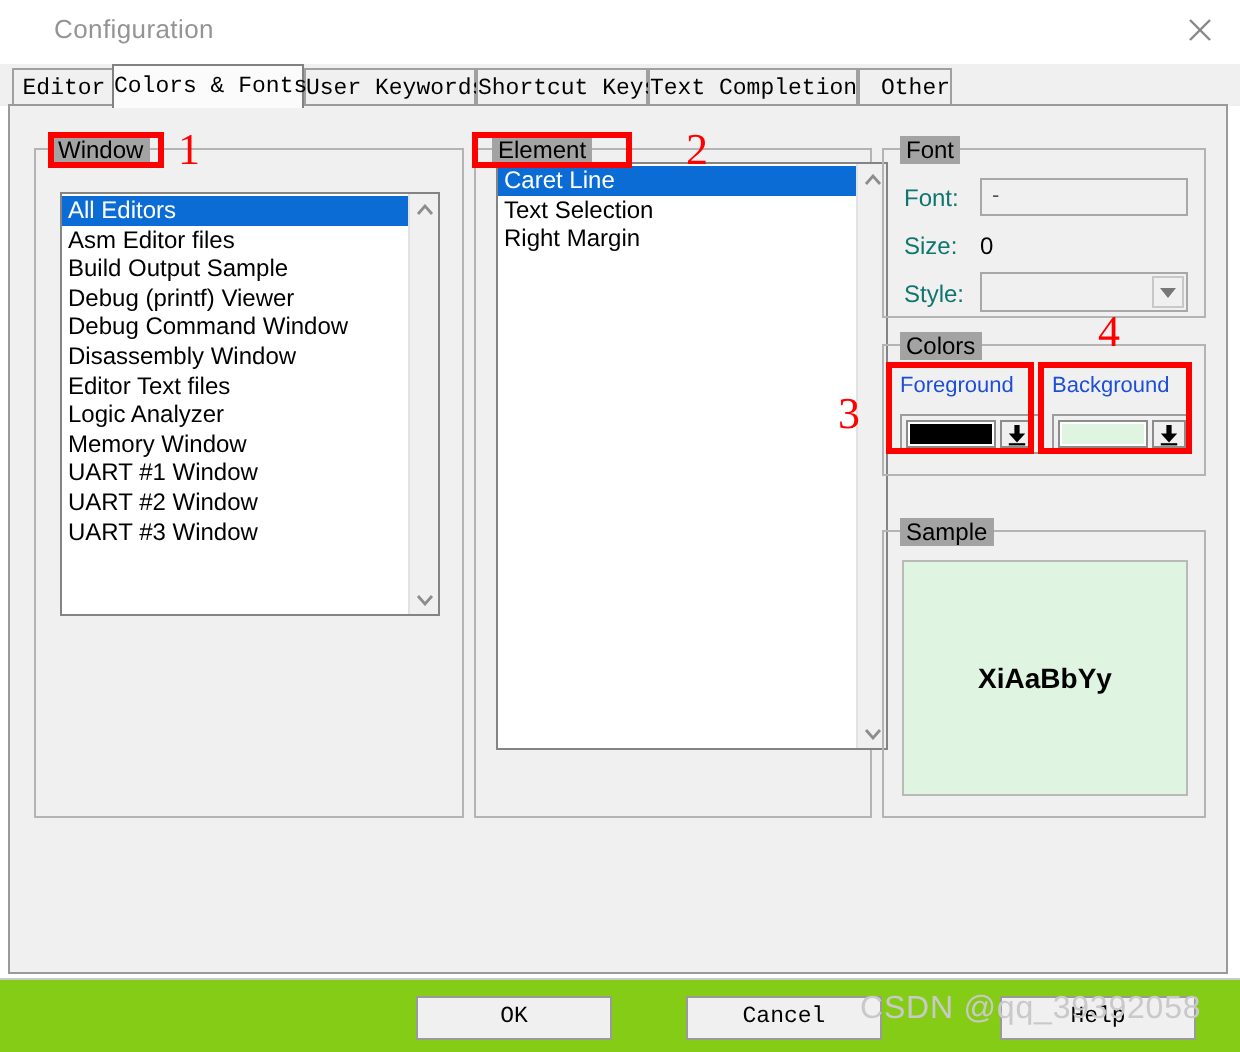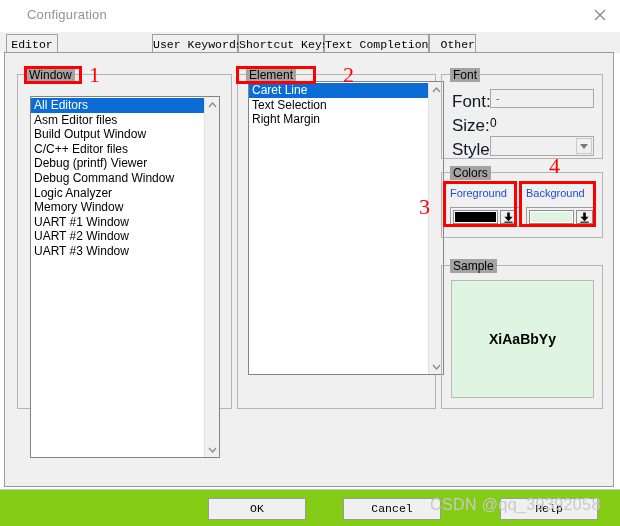--- a/index.html
+++ b/index.html
@@ -137,22 +137,22 @@
     display: flex; align-items: center; justify-content: center;
     cursor: default;
   }
   .sb-arrow.up { top: 0; }
   .sb-arrow.down { bottom: 0; }
   .sb-arrow svg { display: block; }
 
   
   .row-label {
     position: absolute;
-    font-size: 17px;
-    color: #0f172a;
+    font-size: 12px;
+    color: #0f766e;
   }
   .sunken-field {
     position: absolute;
     background: #f0f0f0;
     border: 1px solid #a8a8a8;
     box-sizing: border-box;
     font-size: 11px;
     color: #555;
     padding-left: 5px;
     line-height: 17px;
@@ -289,38 +289,40 @@
   <div id="close-btn">
     <svg width="22" height="20" viewBox="0 0 22 20" aria-hidden="true">
       <line x1="5" y1="5" x2="15" y2="15" stroke="#888888" stroke-width="1.2"></line>
       <line x1="15" y1="5" x2="5" y2="15" stroke="#888888" stroke-width="1.2"></line>
     </svg>
   </div>
 </div>
 
 <div id="tabstrip">
   <div class="tab" style="left:6px;width:52px;">Editor</div>
+  <div class="tab selected" style="left:56px;width:96px;">Colors &amp; Fonts</div>
   <div class="tab" style="left:152px;width:86px;">User Keywords</div>
   <div class="tab" style="left:238px;width:86px;">Shortcut Keys</div>
   <div class="tab" style="left:324px;width:105px;">Text Completion</div>
   <div class="tab" style="left:429px;width:47px;text-align:right;">Other</div>
 </div>
 
 <div id="tabpage">
 
   <div class="groupbox" style="left:12px; top:21px; width:215px; height:335px;">
     <div class="group-title">Window</div>
-    <div class="listbox" style="left:12px; top:21px; width:190px; height:362px;">
+    <div class="listbox" style="left:12px; top:21px; width:190px; height:212px;">
       <div class="lb-items">
         <div class="lb-item selected">All Editors</div>
         <div class="lb-item">Asm Editor files</div>
-        <div class="lb-item">Build Output Window</div>
-        <div class="lb-item">C/C++ Editor files</div>
+        <div class="lb-item">Build Output Sample</div>
         <div class="lb-item">Debug (printf) Viewer</div>
         <div class="lb-item">Debug Command Window</div>
+        <div class="lb-item">Disassembly Window</div>
+        <div class="lb-item">Editor Text files</div>
         <div class="lb-item">Logic Analyzer</div>
         <div class="lb-item">Memory Window</div>
         <div class="lb-item">UART #1 Window</div>
         <div class="lb-item">UART #2 Window</div>
         <div class="lb-item">UART #3 Window</div>
       </div>
       <div class="scrollbar">
         <div class="sb-arrow up">
           <svg width="9" height="6" viewBox="0 0 9 6">
               <polyline points="1,5 4.5,1 8,5" fill="none" stroke="#8d8d8d" stroke-width="1.4"></polyline>

